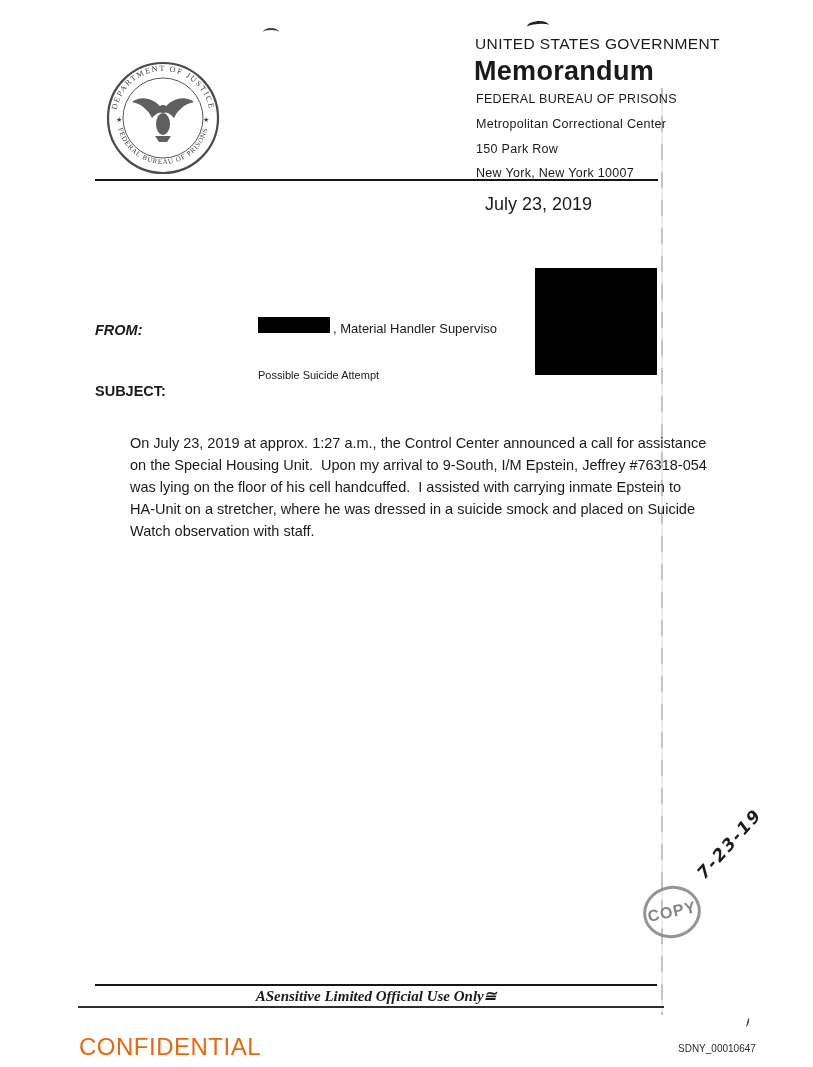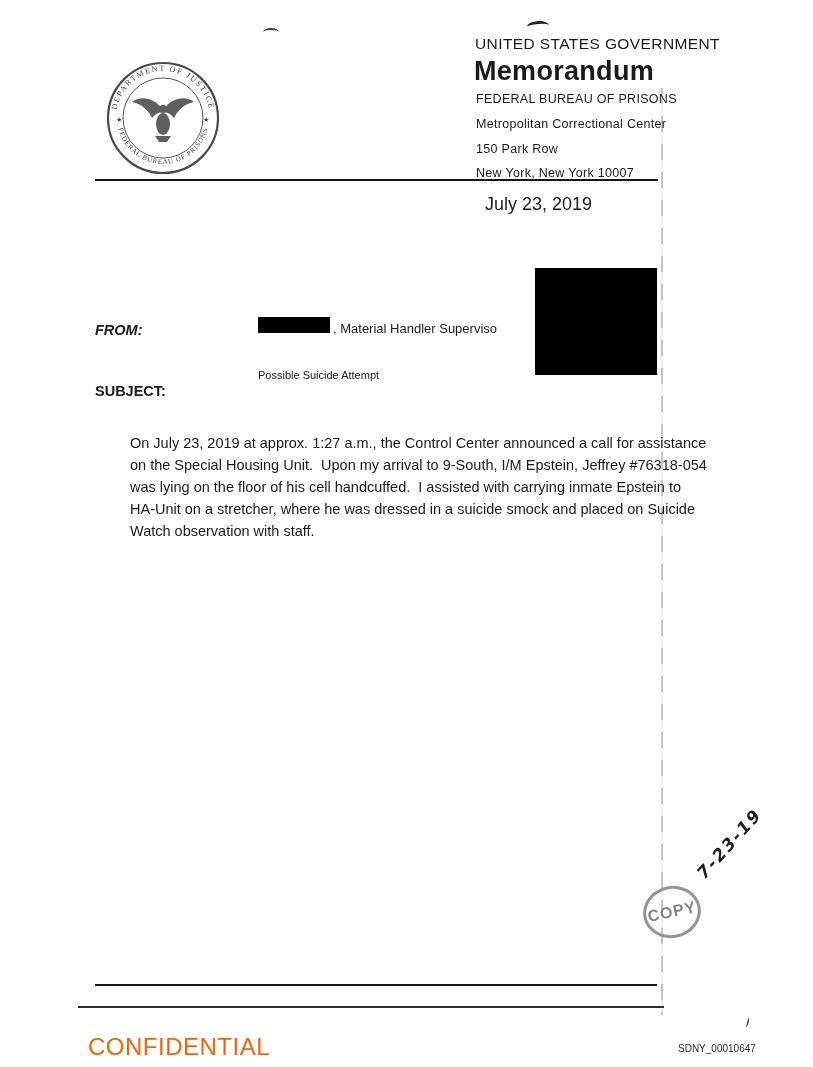--- a/index.html
+++ b/index.html
@@ -74,21 +74,21 @@
   .footer-sensitive {
     left:95px; top:987px; width:562px;
     text-align:center;
     font-family:"Liberation Serif", serif;
     font-style:italic; font-weight:bold;
     font-size:15px;
   }
   .footer-rule-bottom { left:78px; top:1006px; width:586px; height:1.5px; background:#2e2e2e; }
 
   .confidential {
-    left:88px; top:1033px;
+    left:79px; top:1033px;
     font-size:24px; letter-spacing:0.5px;
     color:#E8680F;
     text-align:right;
   }
   .bates { left:678px; top:1043px; font-size:10px; color:#2a2a2a; }
 
   
   .scan-vline {
     left:661px; top:88px; width:2px; height:927px;
     background:repeating-linear-gradient(to bottom,
@@ -155,18 +155,19 @@
   <div class="abs subject-text">Possible Suicide Attempt</div>
 
   <div class="abs body-text">On July 23, 2019 at approx. 1:27 a.m., the Control Center announced a call for assistance on the Special Housing Unit.  Upon my arrival to 9-South, I/M Epstein, Jeffrey #76318-054 was lying on the floor of his cell handcuffed.  I assisted with carrying inmate Epstein to HA-Unit on a stretcher, where he was dressed in a suicide smock and placed on Suicide Watch observation with staff.</div>
 
   <div class="abs copy-stamp">
     <span>COPY</span>
   </div>
   <div class="abs handwritten">7-23-19</div>
 
   <div class="abs footer-rule-top"></div>
+  <div class="abs footer-sensitive">ASensitive Limited Official Use Only≅</div>
   <div class="abs footer-rule-bottom"></div>
 
   <div class="abs confidential">CONFIDENTIAL</div>
   <div class="abs bates">SDNY_00010647</div>
 
 </div>
 
 </body></html>

